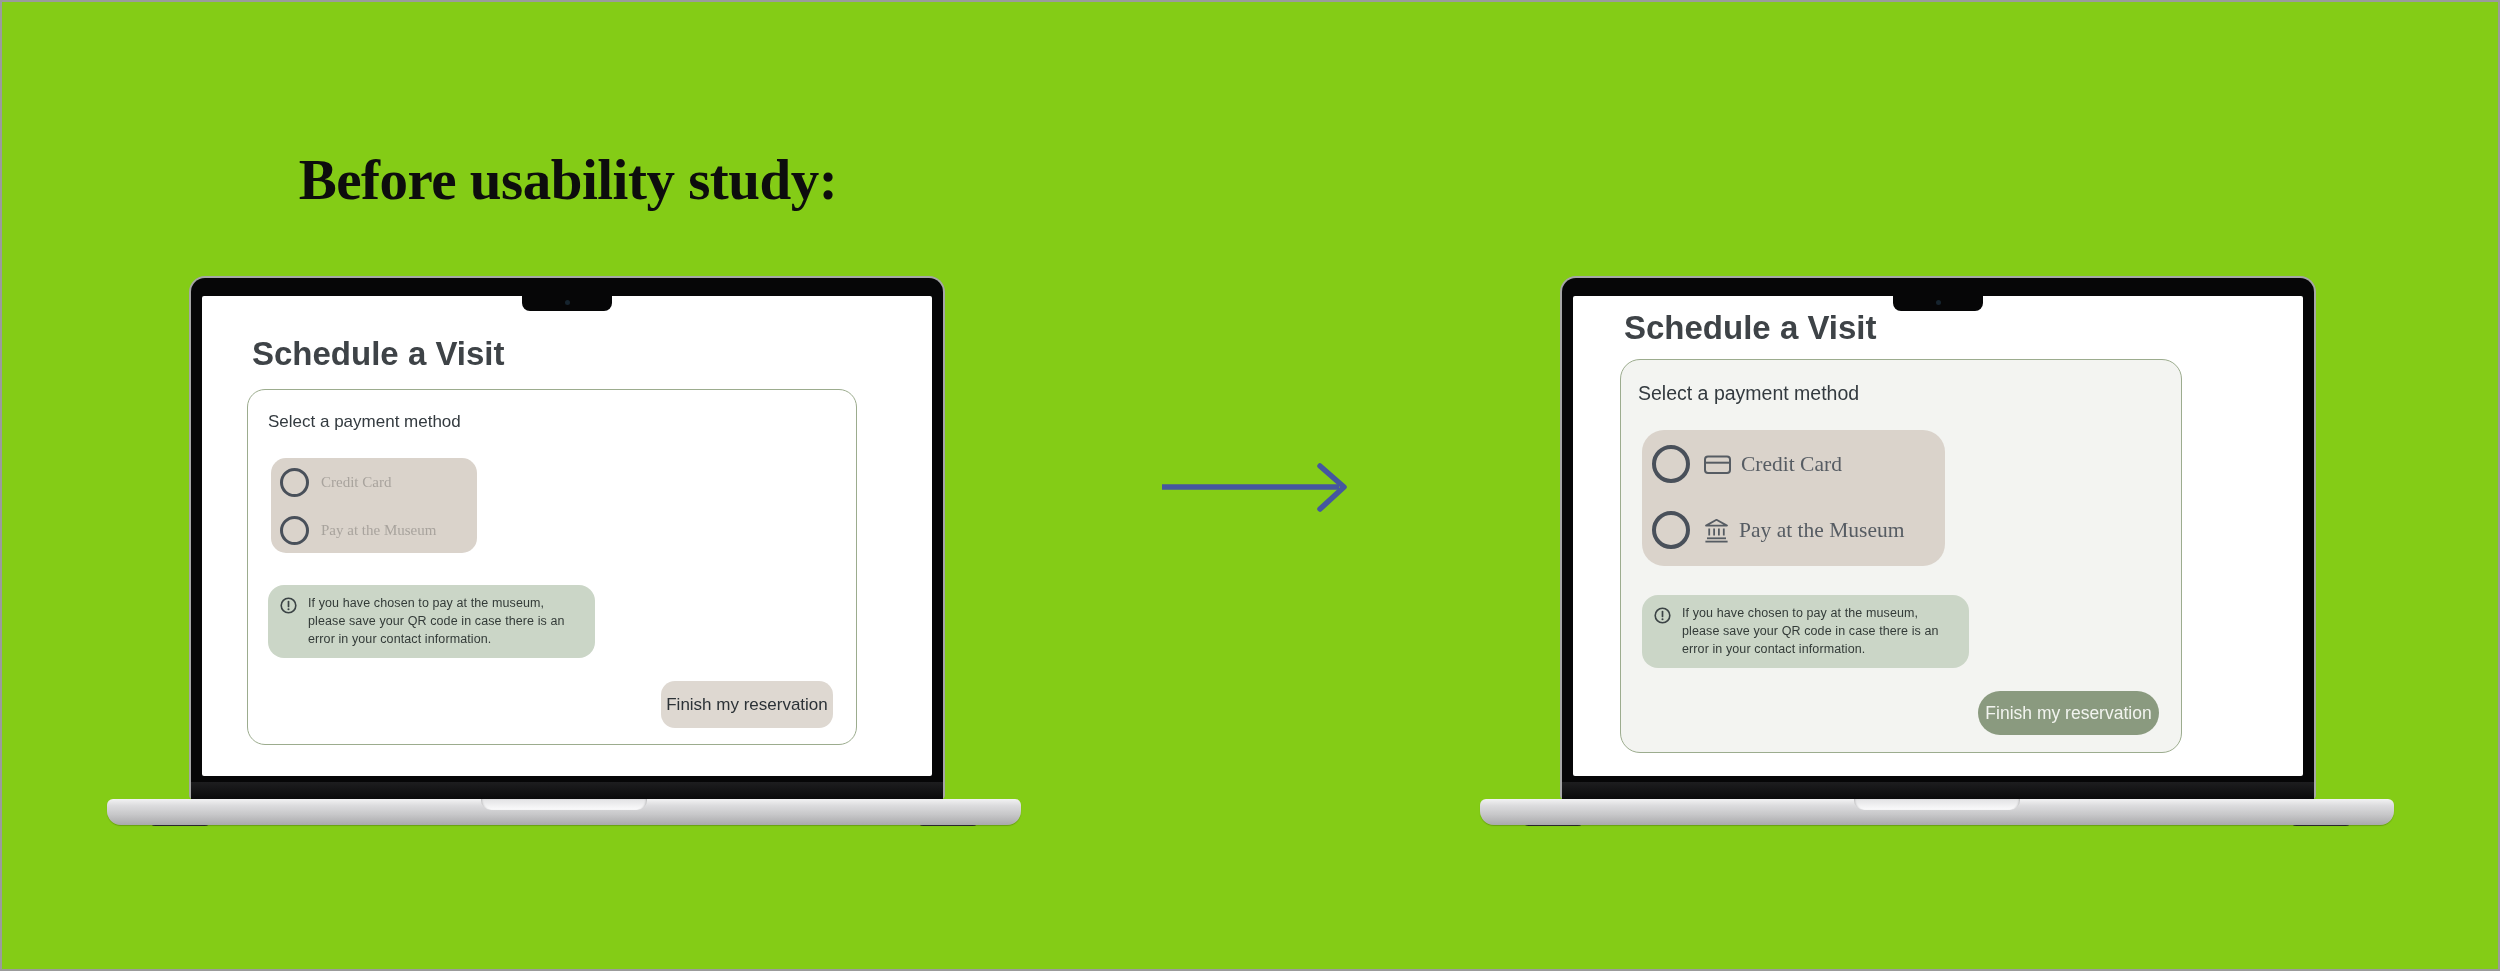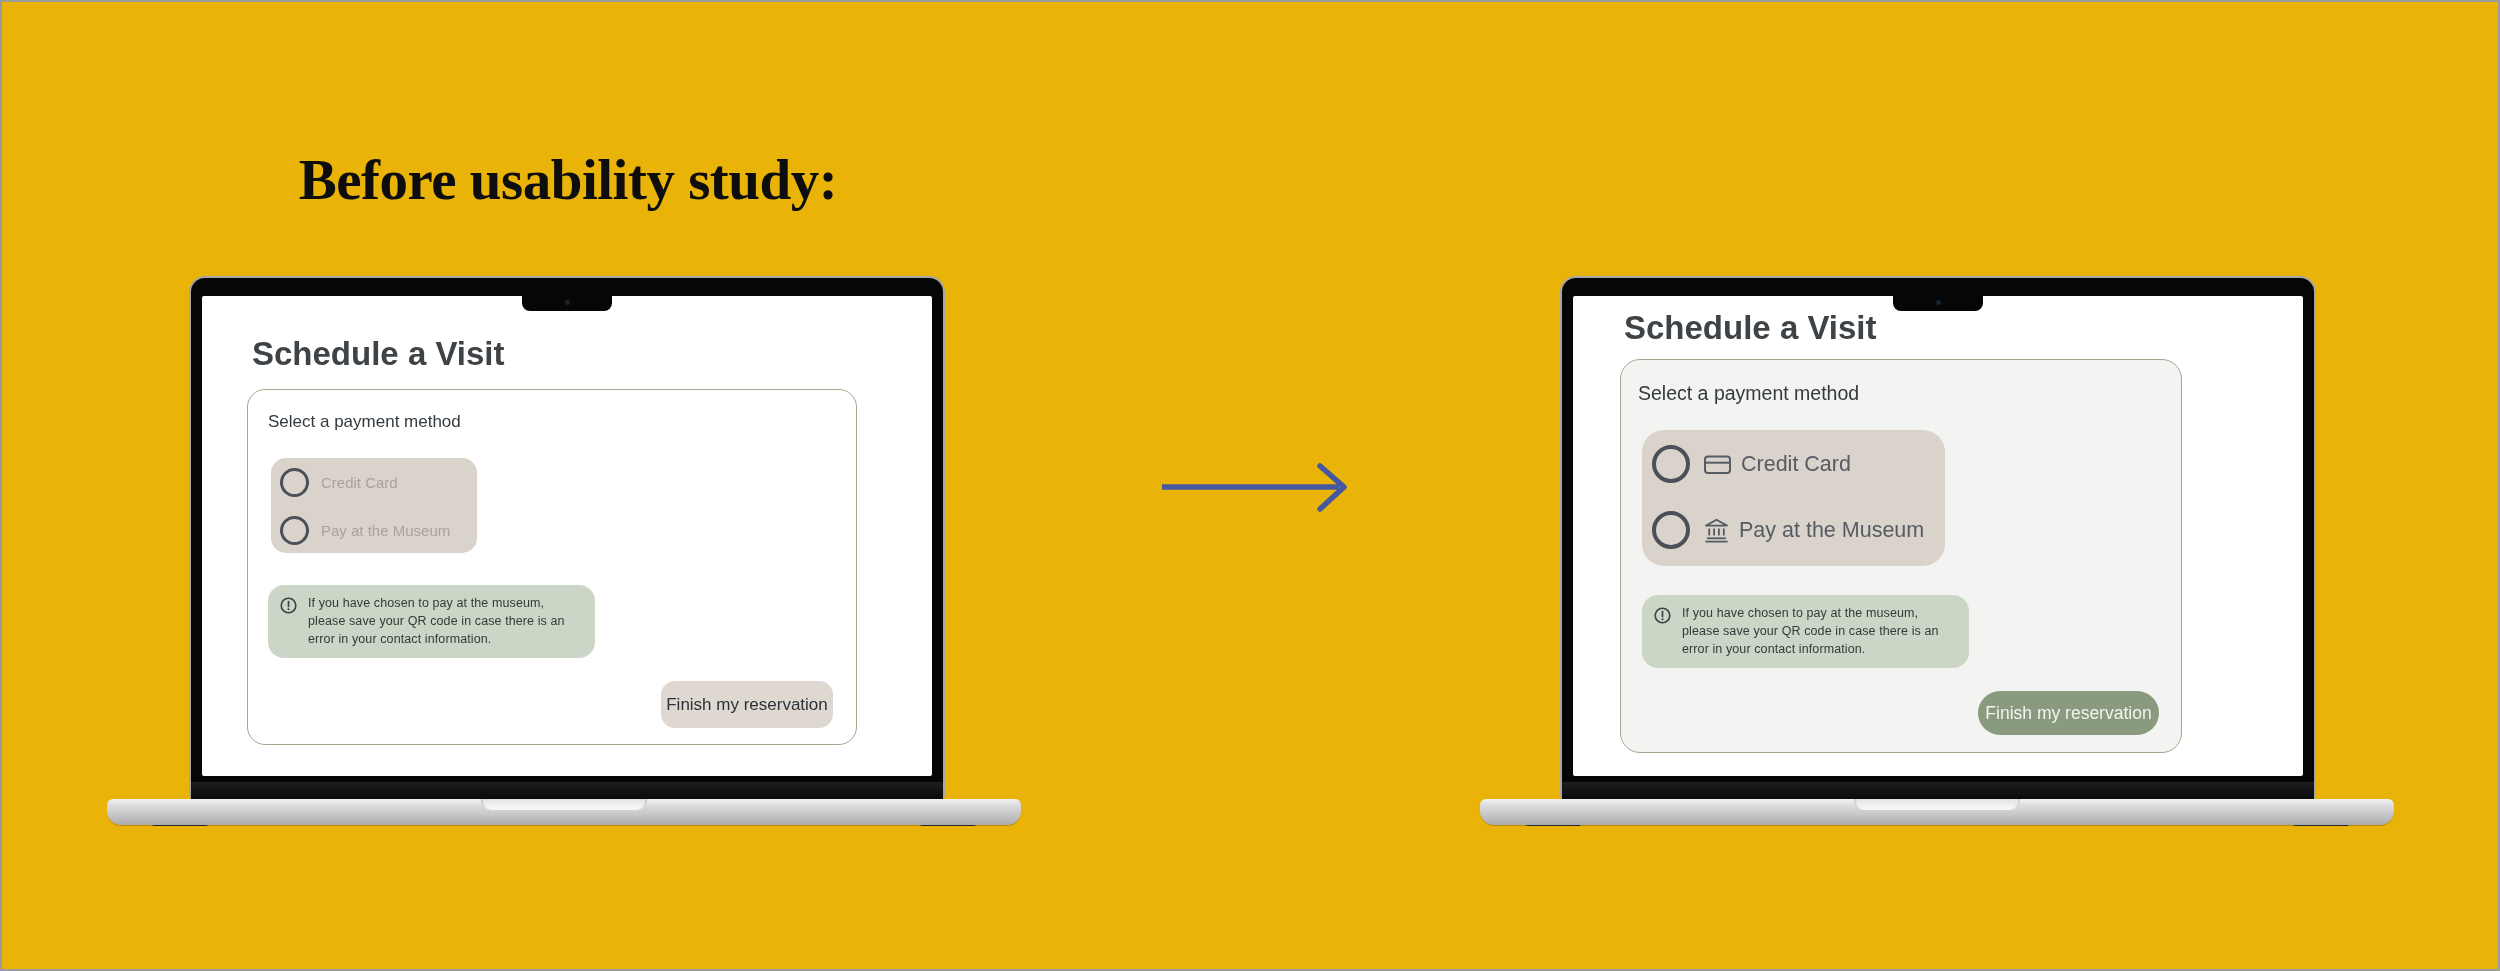--- a/index.html
+++ b/index.html
@@ -5,21 +5,21 @@
   :root{
     --title-color:#0D0D0D; --heading:#3E4347; --prompt:#333A3F;
     --card-border:#9CAC8E; --after-card-bg:#F3F4F1; --option-box-bg:#DAD3CB;
     --before-option-label:#A8A39D; --after-option-label:#565C63; --radio-stroke:#49505A;
     --notice-bg:#CBD6C7; --notice-text:#333B38; --notice-icon:#3B4345;
     --before-button-bg:#DED8D1; --before-button-text:#2C3237;
     --after-button-bg:#8A9A7F; --after-button-text:#F2F4EF; --arrow:#45579F;
   }
   *{margin:0;padding:0}
   body{background:#fff}
-  .page{position:relative;width:2500px;height:971px;background:#eab308;
+  .page{position:relative;width:2500px;height:971px;background:#84cc16;
     border:2px solid #9B9B9B;box-sizing:border-box;overflow:hidden;
     font-family:"Liberation Sans",sans-serif;}
   .study-title{position:absolute;top:145px;transform:translateX(-50%);
     font-family:"Liberation Serif",serif;font-weight:600;font-size:57px;
     color:var(--title-color);white-space:nowrap;letter-spacing:-0.5px;}
   .study-title.t-before{left:566px}
   .study-title.t-after{left:1935px}
 
   
   .laptop{position:absolute;width:914px;height:560px;}
@@ -68,21 +68,21 @@
   .before .option.opt-1{top:8px}
   .before .option.opt-2{top:56px}
   .after .option{left:10px;height:40px}
   .after .option.opt-1{top:14px}
   .after .option.opt-2{top:80px}
   .radio{flex:none;border:3.5px solid var(--radio-stroke);border-radius:50%;
     box-sizing:border-box;background:transparent;}
   .before .radio{width:29px;height:29px}
   .after .radio{width:38px;height:38px;border-width:4.5px}
   .option-icon{display:flex;color:var(--after-option-label);margin-left:13px;}
-  .option-label{white-space:nowrap;}
+  .option-label{white-space:nowrap;font-family:Liberation Serif, serif;}
   .before .option-label{margin-left:12px;font-size:15px;color:var(--before-option-label);}
   .after .option-label{margin-left:9px;font-size:21.5px;color:var(--after-option-label);}
   .notice{position:absolute;background:var(--notice-bg);display:flex;align-items:flex-start;
     width:327px;border-radius:16px;padding:9px 13px 10px 12px;box-sizing:border-box;}
   .before .notice{left:20px;top:195px}
   .after .notice{left:21px;top:235px}
   .notice-icon{flex:none;margin-top:3px;color:var(--notice-icon);display:flex;}
   .notice-text{margin-left:11px;font-size:12.5px;line-height:18px;
     color:var(--notice-text);letter-spacing:.1px;}
   .cta{position:absolute;border:none;display:flex;align-items:center;justify-content:center;

